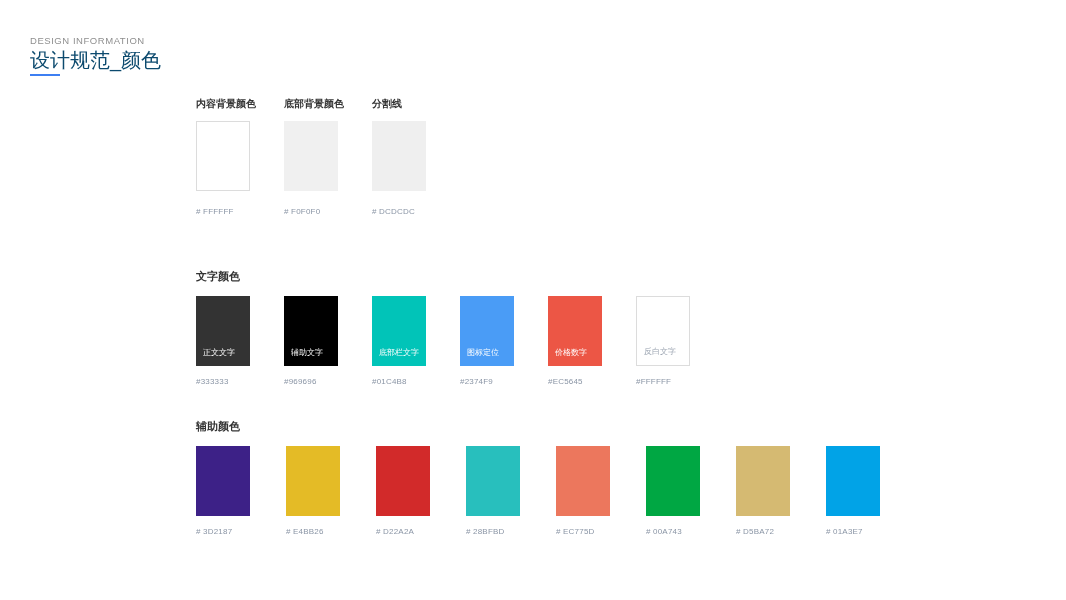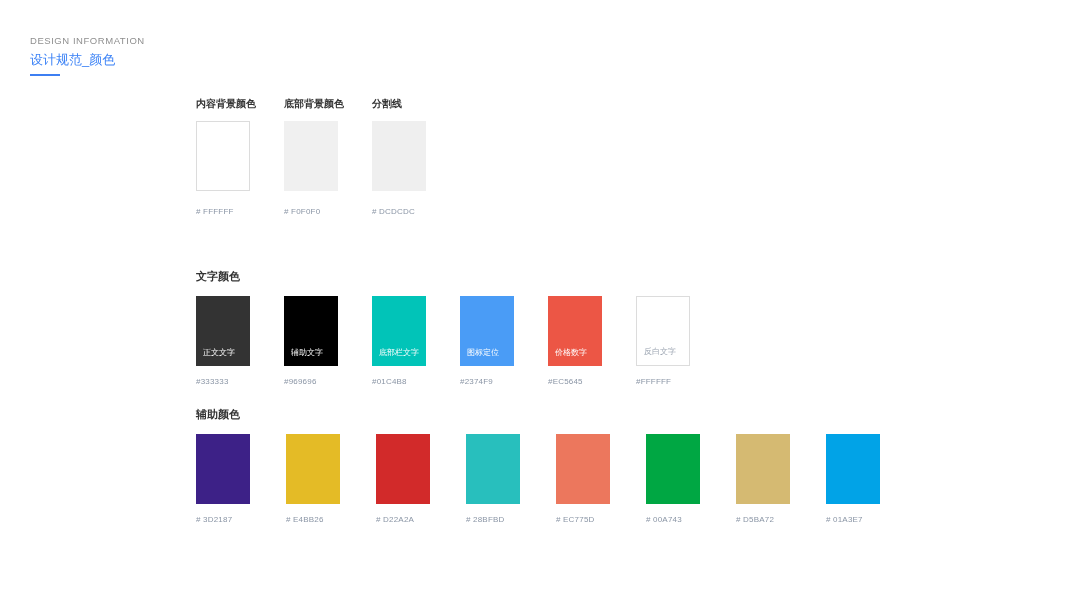--- a/index.html
+++ b/index.html
@@ -23,22 +23,22 @@
     top: 34px;
   }
   .kicker {
     font-size: 9.5px;
     letter-spacing: 0.55px;
     color: #8f8f8f;
     line-height: 13px;
     white-space: nowrap;
   }
   .page-title {
-    font-size: 13px;
-    color: #3b82f6;
+    font-size: 20px;
+    color: #0c4a6e;
     line-height: 22px;
     margin-top: 2px;
     white-space: nowrap;
   }
   .title-underline {
     width: 30px;
     height: 2px;
     background: #3d7ff2;
     margin-top: 3px;
   }
@@ -48,21 +48,21 @@
     position: absolute;
     left: 196px;
     top: 96px;
     width: 840px;
   }
   .section {
     position: relative;
   }
   .section-bg    { margin-top: 0; }
   .section-text  { margin-top: 52px; }
-  .section-aux   { margin-top: 20px; }
+  .section-aux   { margin-top: 32px; }
 
   .section-title {
     font-size: 11px;
     font-weight: bold;
     color: #333333;
     line-height: 15px;
     margin: 0 0 0 0;
     white-space: nowrap;
   }
 

